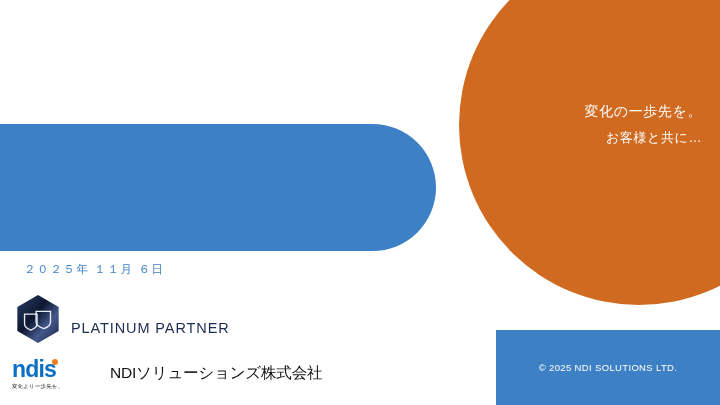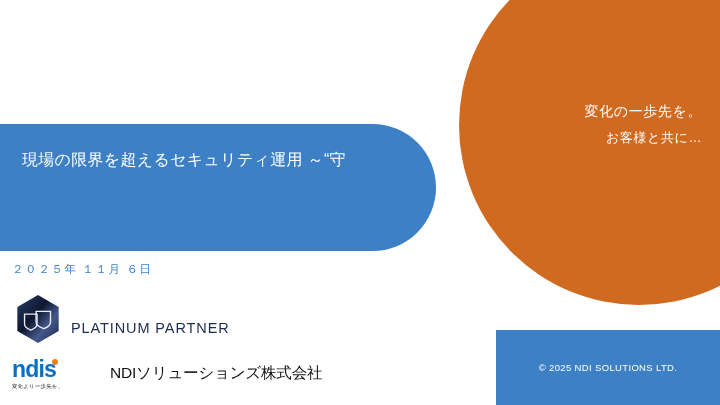--- a/index.html
+++ b/index.html
@@ -54,21 +54,21 @@
     color: #ffffff;
     font-size: 16px;
     line-height: 1.55;
     letter-spacing: 0.3px;
     font-weight: 400;
   }
 
   
   .date-text {
     position: absolute;
-    left: 12px;
+    left: 24px;
     top: 262px;
     color: #3d80c6;
     font-size: 11.5px;
     letter-spacing: 1.6px;
     font-weight: 400;
     white-space: nowrap;
   }
 
   
   .circle-tagline {
@@ -179,21 +179,20 @@
 </head>
 <body>
 
 <div id="slide">
 
   <div class="orange-circle"></div>
   <div class="blue-bar"></div>
   <div class="blue-footer-rect"></div>
 
   <div class="title-block">
-    <div>現場の限界を超えるセキュリティ運用 ～“守</div>
   </div>
 
   <div class="date-text">２０２５年 １１月 ６日</div>
 
   <div class="circle-tagline">
     <div class="l1">変化の一歩先を。</div>
     <div class="l2">お客様と共に…</div>
   </div>
 
   <div class="copyright">© 2025 NDI SOLUTIONS LTD.</div>

